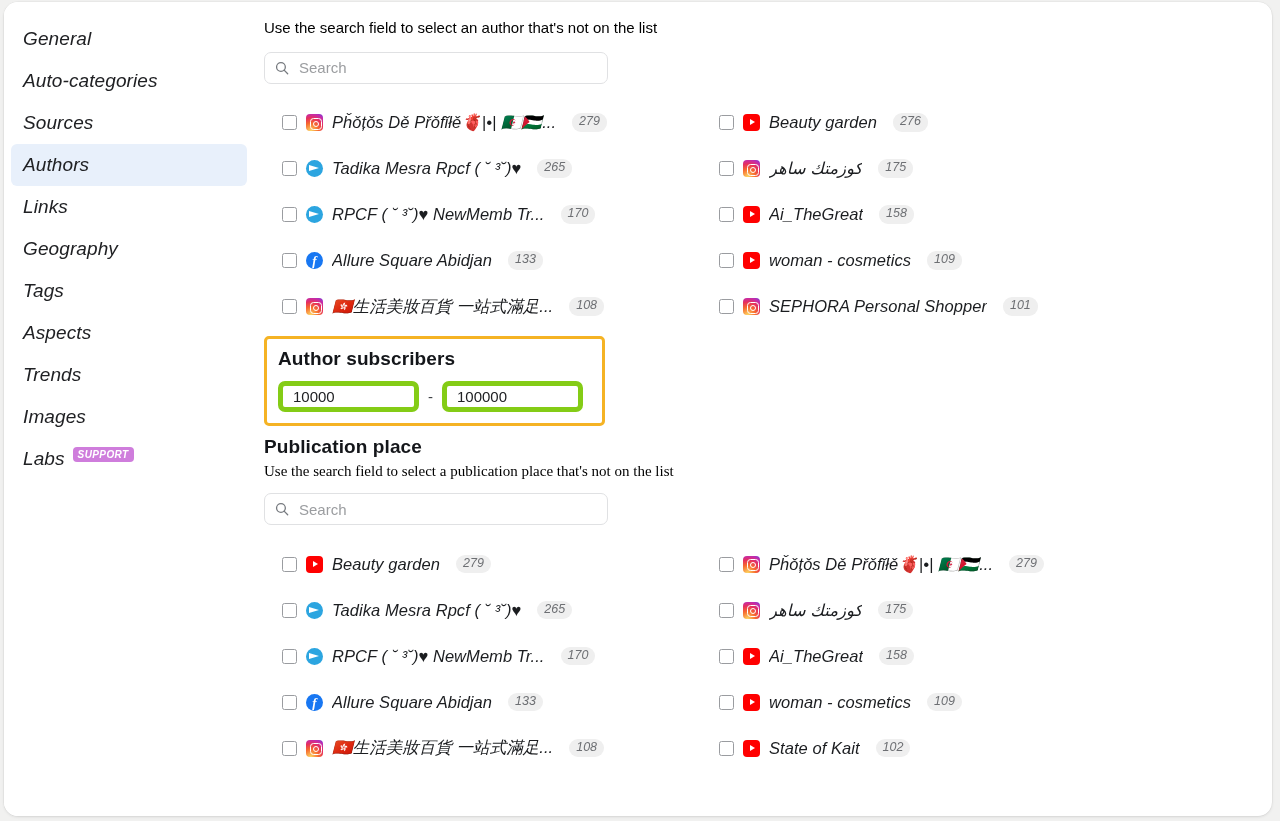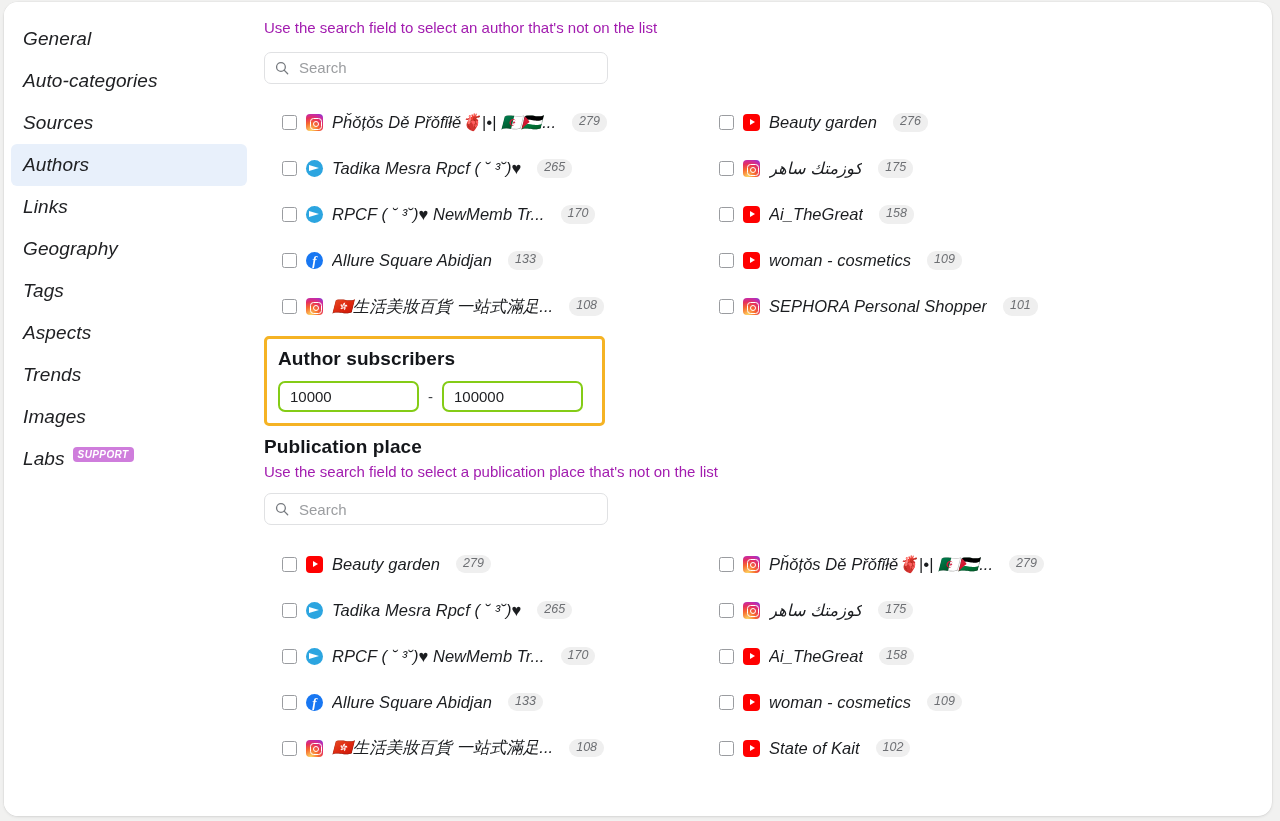--- a/index.html
+++ b/index.html
@@ -62,21 +62,21 @@
 
   
   .main {
     flex: 1 1 auto;
     position: relative;
     padding: 16px 24px 0 5px;
     overflow: hidden;
   }
   .hint {
     font-size: 15px;
-    color: #a21caf;
+    color: #000000;
     margin: 0 0 14px 0;
     line-height: 1.3;
   }
   .section-title {
     font-size: 19px;
     font-weight: bold;
     color: #14161a;
     margin: 0 0 4px 0;
     letter-spacing: 0.1px;
   }
@@ -217,33 +217,33 @@
     width: 341px;
     border: 3px solid #f5b324;
     border-radius: 5px;
     padding: 9px 18px 11px 11px;
     background: #fff;
   }
   .subs-panel .section-title { margin-bottom: 11px; }
   .range-row { display: flex; align-items: center; gap: 9px; }
   .num-input {
     width: 141px; height: 31px;
-    border: 2px solid #84cc16;
+    border: 5px solid #84cc16;
     border-radius: 7px;
     padding: 0 10px;
     font-size: 15px;
     font-family: inherit;
     color: #202124;
     outline: none;
     background: #fff;
   }
   .dash { font-size: 15px; color: #404347; }
 
   .pub-section { margin-top: 8px; }
-  .pub-section .hint { margin: 2px 0 12px 0; }
+  .pub-section .hint { margin: 2px 0 12px 0; font-family: Liberation Serif, serif; }
 </style>
 </head>
 <body>
 
 <div class="app-card">
 
   <nav class="sidebar">
     <div class="nav-item">
       <span>General</span>
     </div>

